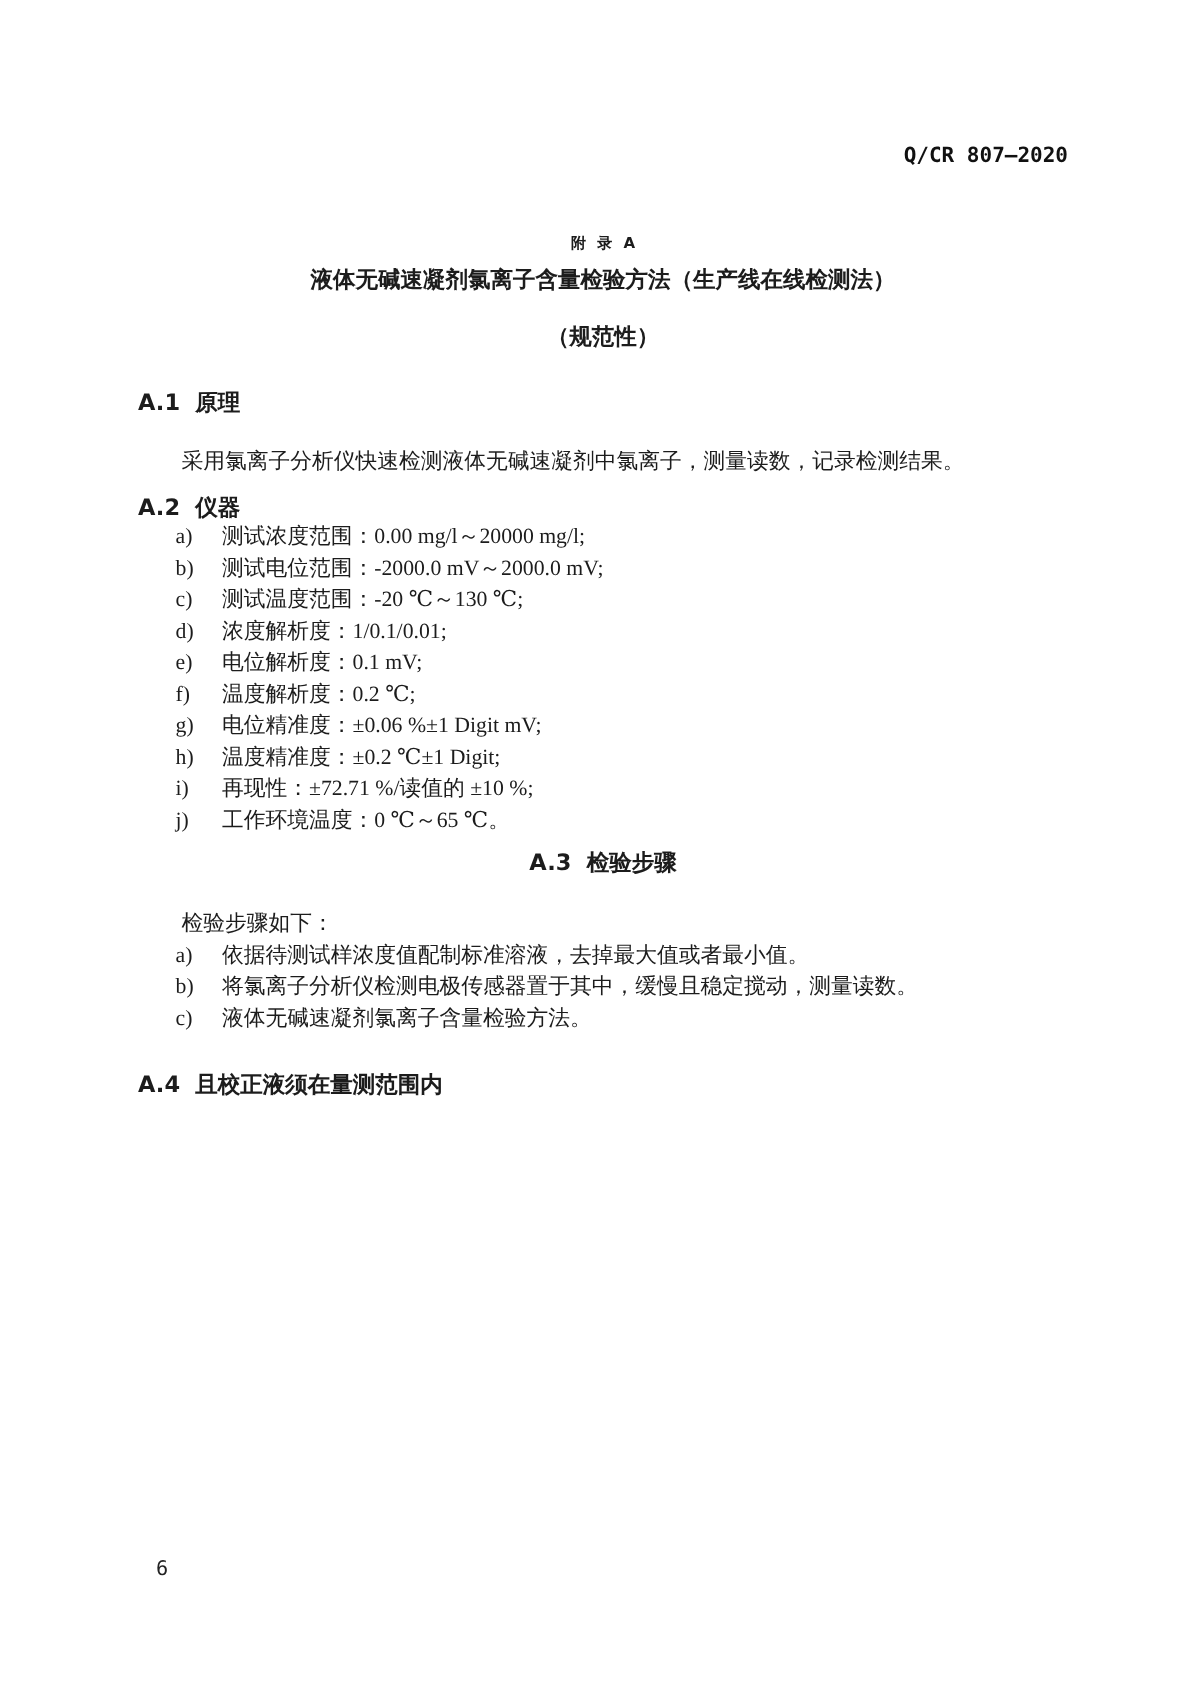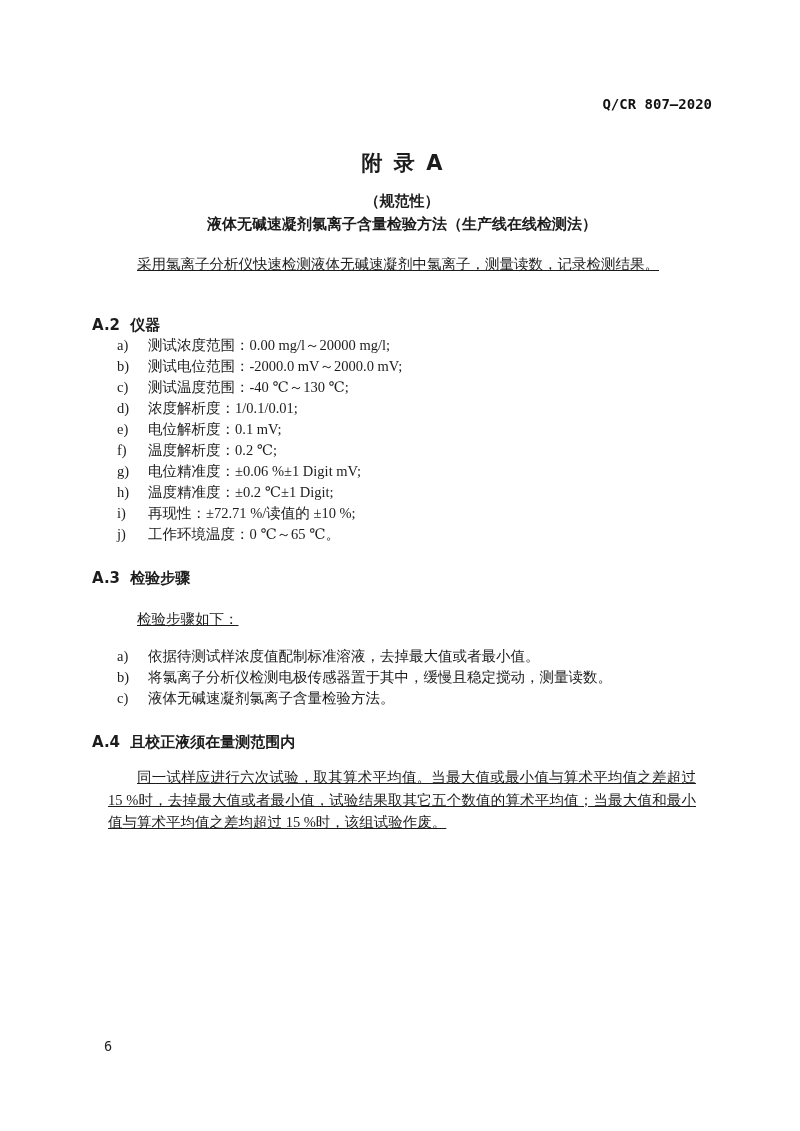--- a/index.html
+++ b/index.html
@@ -27,45 +27,45 @@
     font-family: "DejaVu Sans Mono", "Liberation Mono", monospace;
     font-size: 14px;
     font-weight: 600;
     color: #111111;
   }
   .appendix-title {
     margin-top: 41px;
     line-height: 20px;
     text-align: center;
     font-family: "DejaVu Sans", "Liberation Sans", sans-serif;
-    font-size: 21px;
+    font-size: 10px;
     font-weight: bold;
     word-spacing: 4px;
   }
   .appendix-sub {
     text-align: center;
     font-family: "DejaVu Sans", "Liberation Sans", sans-serif;
     font-size: 15px;
     font-weight: bold;
     line-height: 20px;
   }
   .appendix-sub.normative { margin-top: 18px; }
   .appendix-sub.subject   { margin-top: 3px; }
   .heading {
     font-family: "DejaVu Sans", "Liberation Sans", sans-serif;
     font-size: 15px;
     font-weight: bold;
     line-height: 20px;
     word-spacing: 5px;
   }
   .h-a1 { margin-top: 24px; }
-  .h-a2 { margin-top: 41px; }
-  .h-a3 { margin-top: 23px; }
+  .h-a2 { margin-top: 10px; }
+  .h-a3 { margin-top: 7px; text-align: center; }
   .h-a4 { margin-top: 23px; }
-  p { margin: 16px; text-decoration: underline; }
+  p { margin: 0; }
   .para-a1 {
     margin-top: 20px;
     line-height: 20px;
     text-indent: 2em;
   }
   .lead {
     margin-top: 21px;
     line-height: 21px;
     text-indent: 2em;
   }
@@ -97,38 +97,39 @@
   }
 </style>
 </head>
 <body>
 
 <div class="page">
 
   <div class="doc-number">Q/CR 807—2020</div>
 
   <div class="appendix-title">附 录 A</div>
+  <div class="appendix-sub subject">液体无碱速凝剂氯离子含量检验方法（生产线在线检测法）</div>
   <div class="appendix-sub normative">（规范性）</div>
-  <div class="appendix-sub subject">液体无碱速凝剂氯离子含量检验方法（生产线在线检测法）</div>
 
+  <div class="heading h-a1">A.1 原理</div>
   <p class="para-a1">采用氯离子分析仪快速检测液体无碱速凝剂中氯离子，测量读数，记录检测结果。</p>
 
   <div class="heading h-a2">A.2 仪器</div>
   <div class="list">
     <div class="item">
       <span class="item-label">a)</span>
       <span class="item-text">测试浓度范围：0.00 mg/l～20000 mg/l;</span>
     </div>
     <div class="item">
       <span class="item-label">b)</span>
       <span class="item-text">测试电位范围：-2000.0 mV～2000.0 mV;</span>
     </div>
     <div class="item">
       <span class="item-label">c)</span>
-      <span class="item-text">测试温度范围：-40 ℃～130 ℃;</span>
+      <span class="item-text">测试温度范围：-20 ℃～130 ℃;</span>
     </div>
     <div class="item">
       <span class="item-label">d)</span>
       <span class="item-text">浓度解析度：1/0.1/0.01;</span>
     </div>
     <div class="item">
       <span class="item-label">e)</span>
       <span class="item-text">电位解析度：0.1 mV;</span>
     </div>
     <div class="item">
@@ -164,17 +165,16 @@
       <span class="item-label">b)</span>
       <span class="item-text">将氯离子分析仪检测电极传感器置于其中，缓慢且稳定搅动，测量读数。</span>
     </div>
     <div class="item">
       <span class="item-label">c)</span>
       <span class="item-text">液体无碱速凝剂氯离子含量检验方法。</span>
     </div>
   </div>
 
   <div class="heading h-a4">A.4 且校正液须在量测范围内</div>
-  <p class="para-a4">同一试样应进行六次试验，取其算术平均值。当最大值或最小值与算术平均值之差超过 15 %时，去掉最大值或者最小值，试验结果取其它五个数值的算术平均值；当最大值和最小值与算术平均值之差均超过 15 %时，该组试验作废。</p>
 
   <div class="page-number">6</div>
 
 </div>
 
 </body></html>

